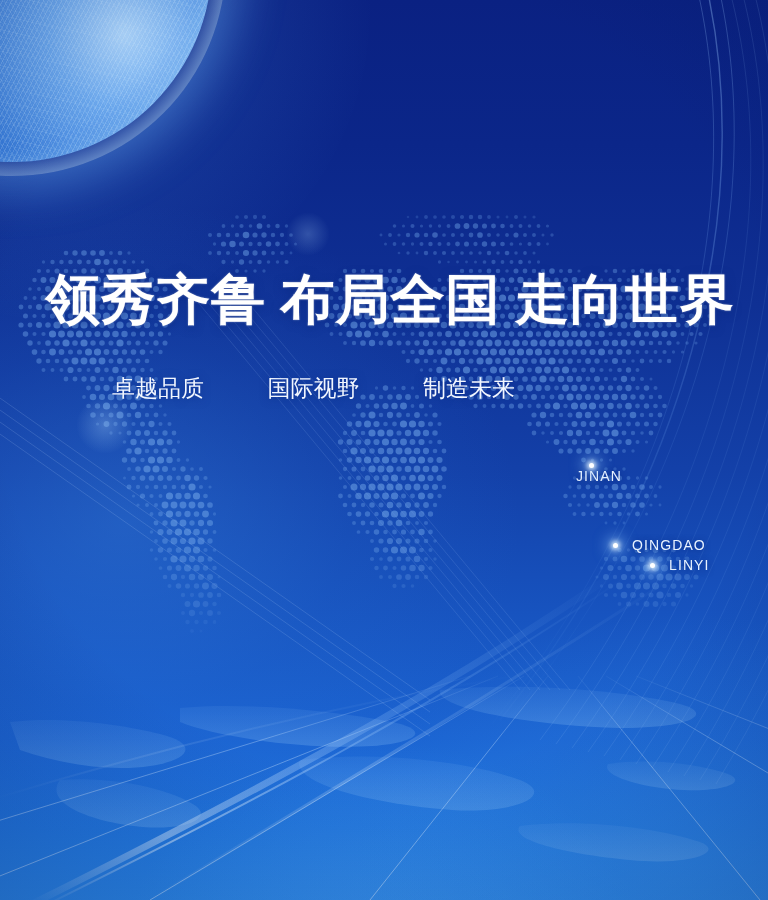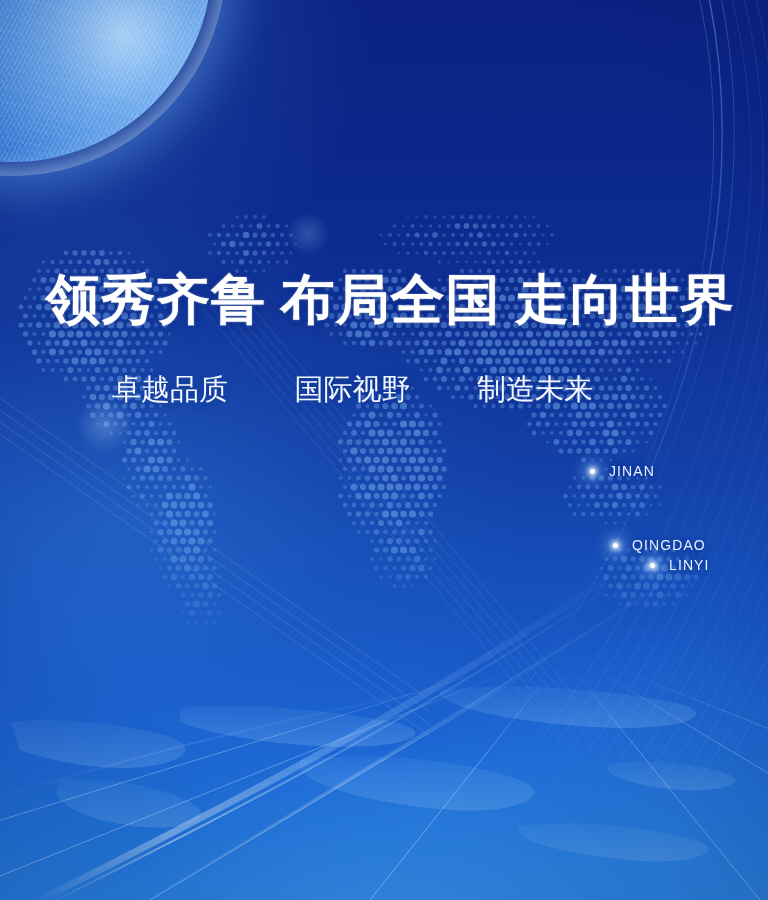--- a/index.html
+++ b/index.html
@@ -177,21 +177,21 @@
     text-shadow:
       0 0 2px rgba(255,255,255,0.45),
       0 2px 10px rgba(10,40,130,0.75);
   }
   .subline {
     position: absolute;
     left: 112px;
     top: 371px;
     font-family: "Liberation Serif", "DejaVu Serif", serif;
     font-weight: 400;
-    font-size: 29px;
+    font-size: 23px;
     line-height: 36px;
     color: #f2f7ff;
     white-space: nowrap;
     text-shadow: 0 1px 8px rgba(10,40,130,0.6);
   }
   .subline .sgap { display: inline-block; width: 52px; }
 
   
   .city {
     position: absolute;
@@ -213,21 +213,21 @@
   }
   .city-label {
     margin-left: 14px;
     font-family: "Liberation Sans", sans-serif;
     font-size: 14px;
     font-weight: 400;
     letter-spacing: 1.1px;
     color: #e8f2ff;
     text-shadow: 0 1px 6px rgba(8,35,120,0.85);
   }
-  .city-jinan   { left: 590px; top: 463px; }
+  .city-jinan   { left: 562px; top: 463px; flex-direction: column; }
   .city-qingdao { left: 613px; top: 537px; }
   .city-linyi   { left: 609px; top: 557px; padding-left: 41px; }
 
   
   .bloom {
     position: absolute;
     border-radius: 50%;
     pointer-events: none;
   }
   .bloom-a {

